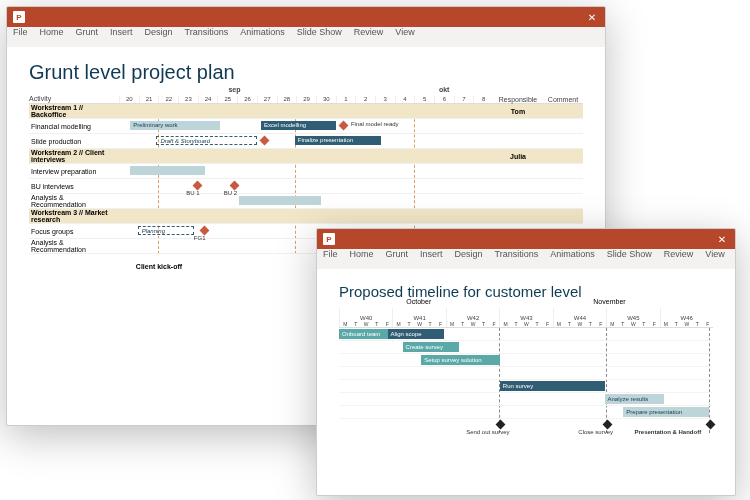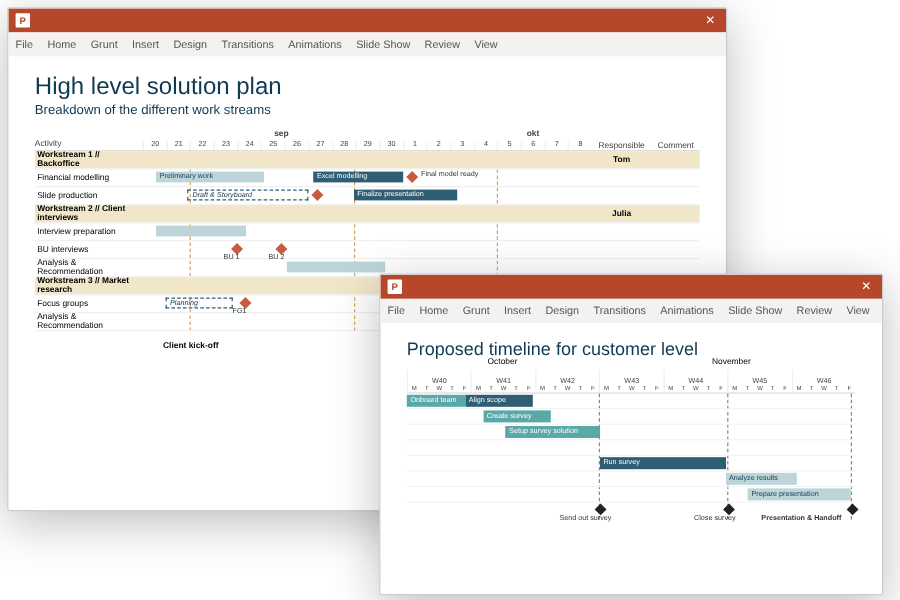--- a/index.html
+++ b/index.html
@@ -3,21 +3,21 @@
 <meta charset="utf-8">
 <style>
   * { margin: 0; padding: 0; box-sizing: border-box; font-family: -apple-system, "Segoe UI", Arial, sans-serif; }
   body { width: 750px; height: 500px; position: relative; background: #fff; overflow: hidden; }
   .window { position: absolute; background: #fff; border: 1px solid #ccc; box-shadow: 0 10px 40px rgba(0,0,0,0.25); border-radius: 2px; overflow: hidden; }
   .w1 { left: 6px; top: 6px; width: 600px; height: 420px; }
   .w2 { left: 316px; top: 228px; width: 420px; height: 268px; }
   .titlebar { height: 20px; background: #b7472a; display: flex; align-items: center; justify-content: space-between; padding: 0 6px; }
   .app-icon { width: 12px; height: 12px; background: #fff; display: flex; align-items: center; justify-content: center; color: #b7472a; font-size: 8px; font-weight: bold; border-radius: 1px; }
   .win-close { width: 14px; height: 14px; display: flex; align-items: center; justify-content: center; color: #fff; font-size: 10px; cursor: pointer; }
-  .menubar { height: 20px; background: #f3f2f1; display: flex; align-items: center; padding: 0 6px; gap: 12px; font-size: 9px; color: #555; }
+  .menubar { height: 20px; background: #f3f2f1; display: flex; align-items: flex-start; padding: 0 6px; gap: 12px; font-size: 9px; color: #555; }
   .menu-item { cursor: pointer; }
   .slide { padding: 14px 22px 10px 22px; }
   .slide-title { font-size: 20px; font-weight: 500; color: #0f3a54; margin-bottom: 2px; }
   .slide-sub { font-size: 11px; color: #0f3a54; margin-bottom: 10px; }
   .gantt { position: relative; }
   .ghead { display: flex; border-bottom: 1px solid #ddd; font-size: 6px; color: #444; position: relative; height: 18px; align-items: flex-end; }
   .ghead .lab { width: 90px; font-size: 7px; padding-bottom: 1px; }
   .ghead .days { flex: 1; display: flex; }
   .ghead .day { flex: 1; text-align: center; border-left: 1px solid #eee; padding-bottom: 1px; }
   .ghead .resp { width: 50px; font-size: 7px; text-align: center; }
@@ -67,22 +67,21 @@
       <span class="menu-item">Grunt</span>
       <span class="menu-item">Insert</span>
       <span class="menu-item">Design</span>
       <span class="menu-item">Transitions</span>
       <span class="menu-item">Animations</span>
       <span class="menu-item">Slide Show</span>
       <span class="menu-item">Review</span>
       <span class="menu-item">View</span>
     </div>
   <div class="slide">
-    <div class="slide-title">High level solution plan</div>
-    <div class="slide-sub">Breakdown of the different work streams</div>
+    <div class="slide-title">Grunt level project plan</div>
     <div class="gantt">
       <div class="ghead">
         <div class="lab">Activity</div>
         <div class="days" id="g1days">
           <span class="month-lab" style="left:36%">sep</span>
           <span class="month-lab" style="left:74%">okt</span>
         <div class="day">20</div>
             <div class="day">21</div>
             <div class="day">22</div>
             <div class="day">23</div>

